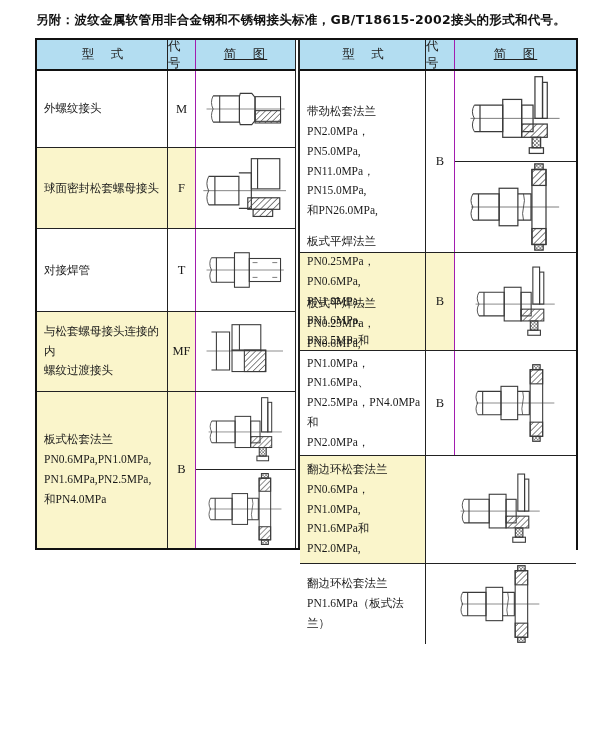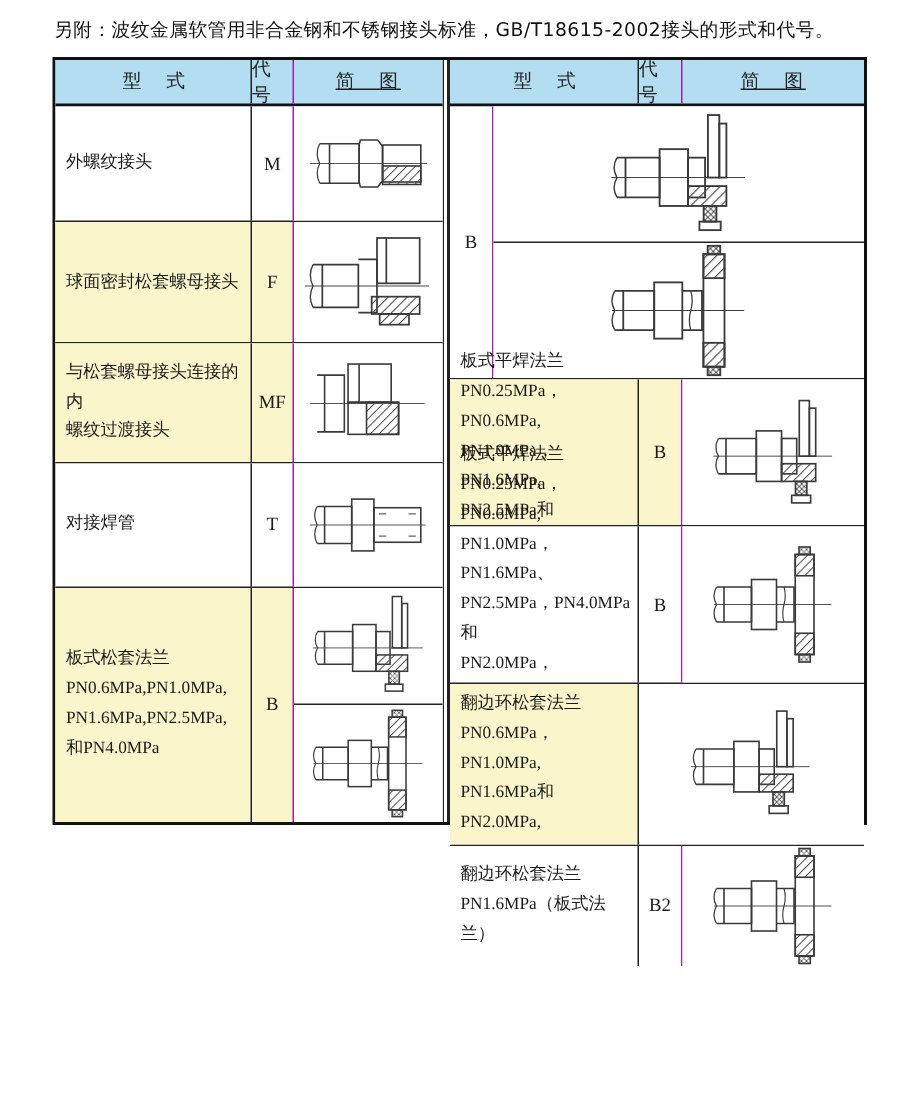--- a/index.html
+++ b/index.html
@@ -4,21 +4,21 @@
 <style>
   * { margin:0; padding:0; box-sizing:border-box; }
   html,body { background:#ffffff; }
   .page {
     position:relative; width:600px; height:740px; background:#ffffff;
     font-family:"Liberation Serif","DejaVu Serif",serif; color:#1a1a1a; overflow:hidden;
   }
   .title {
     position:absolute; left:36px; top:12px; width:540px;
     font-family:"DejaVu Sans","Liberation Sans",sans-serif;
-    font-weight:normal; font-size:12.5px; letter-spacing:.3px; color:#111;
+    font-weight:bold; font-size:12.5px; letter-spacing:.3px; color:#111;
   }
   .fit-table {
     position:absolute; left:35px; top:38px; width:543px; height:512px;
     border:2px solid #111; display:flex; background:#fff;
   }
   .half { display:flex; flex-direction:column; }
   .half-left  { width:259px; border-right:1px solid #222; }
   .mid-gap    { width:2px; background:#fff; }
   .half-right { flex:1; border-left:2px solid #222; }
 
@@ -179,37 +179,37 @@
         <div class="cell c-type type-text hl">球面密封松套螺母接头</div>
         <div class="cell c-code code-text hl">F</div>
         <div class="cell c-diag">
           <svg class="dwg-md" viewBox="0 0 100 90">
               <use href="#dwg-union-nut"></use>
             </svg>
         </div>
       </div>
 
 
+      <div class="row" style="height:92px">
+        <div class="cell c-type type-text">对接焊管</div>
+        <div class="cell c-code code-text">T</div>
+        <div class="cell c-diag">
+          <svg class="dwg" viewBox="0 0 100 90">
+              <use href="#dwg-butt-weld"></use>
+            </svg>
+        </div>
+      </div>
+
       <div class="row" style="height:88px">
         <div class="cell c-type type-text hl">与松套螺母接头连接的内
 螺纹过渡接头</div>
         <div class="cell c-code code-text hl">MF</div>
         <div class="cell c-diag">
           <svg class="dwg" viewBox="0 0 100 90">
               <use href="#dwg-female-adapter"></use>
-            </svg>
-        </div>
-      </div>
-
-      <div class="row" style="height:92px">
-        <div class="cell c-type type-text">对接焊管</div>
-        <div class="cell c-code code-text">T</div>
-        <div class="cell c-diag">
-          <svg class="dwg" viewBox="0 0 100 90">
-              <use href="#dwg-butt-weld"></use>
             </svg>
         </div>
       </div>
 
       <div class="row last" style="height:174px">
         <div class="cell c-type type-text hl">板式松套法兰
 PN0.6MPa,PN1.0MPa,
 PN1.6MPa,PN2.5MPa,
 和PN4.0MPa</div>
         <div class="cell c-code code-text hl">B</div>
@@ -233,20 +233,24 @@
     <div class="mid-gap"></div>
 
     <div class="half half-right">
       <div class="hdr-row">
         <div class="cell c-type hdr">型　式</div>
         <div class="cell c-code hdr">代号</div>
         <div class="cell c-diag hdr" style="background:transparent">简　图</div>
       </div>
 
       <div class="row" style="height:206px">
+        <div class="cell c-type type-text">带劲松套法兰
+PN2.0MPa，PN5.0MPa,
+PN11.0MPa，PN15.0MPa,
+和PN26.0MPa,</div>
         <div class="cell c-code code-text">B</div>
         <div class="cell c-diag" style="padding:0">
           <div class="diag-stack">
             <div class="sub divided">
               <svg class="dwg-lg" viewBox="0 0 100 95">
                   <use href="#dwg-flange-plate"></use>
                 </svg>
             </div>
             <div class="sub">
               <svg class="dwg-lg" viewBox="0 0 100 96">
@@ -292,21 +296,20 @@
         <div class="cell c-diag">
           <svg class="dwg-md" viewBox="0 0 100 95">
               <use href="#dwg-flange-plate"></use>
             </svg>
         </div>
       </div>
 
       <div class="row last" style="height:98px">
         <div class="cell c-type type-text">翻边环松套法兰
 PN1.6MPa（板式法兰）</div>
-        <div class="cell c-code code-text">B2</div>
         <div class="cell c-diag">
           <svg class="dwg-md" viewBox="0 0 100 96">
               <use href="#dwg-flange-ring"></use>
             </svg>
         </div>
       </div>
     </div>
 
   </div>
 </div>

